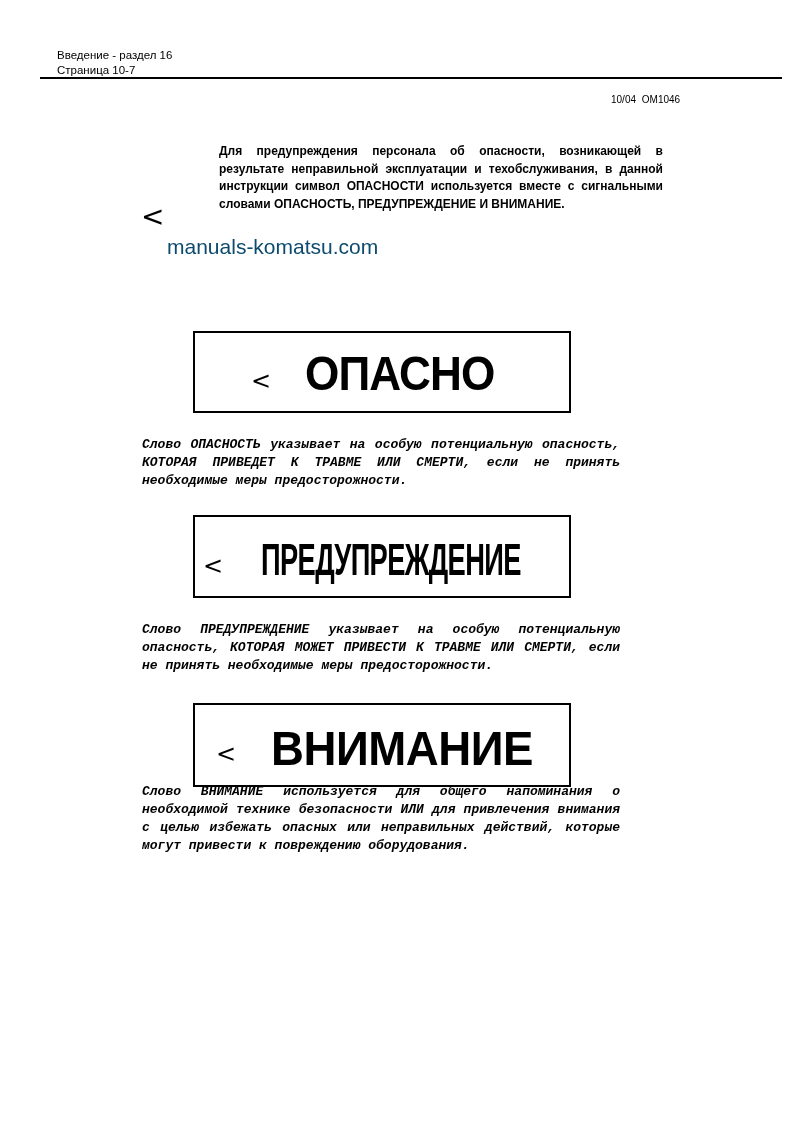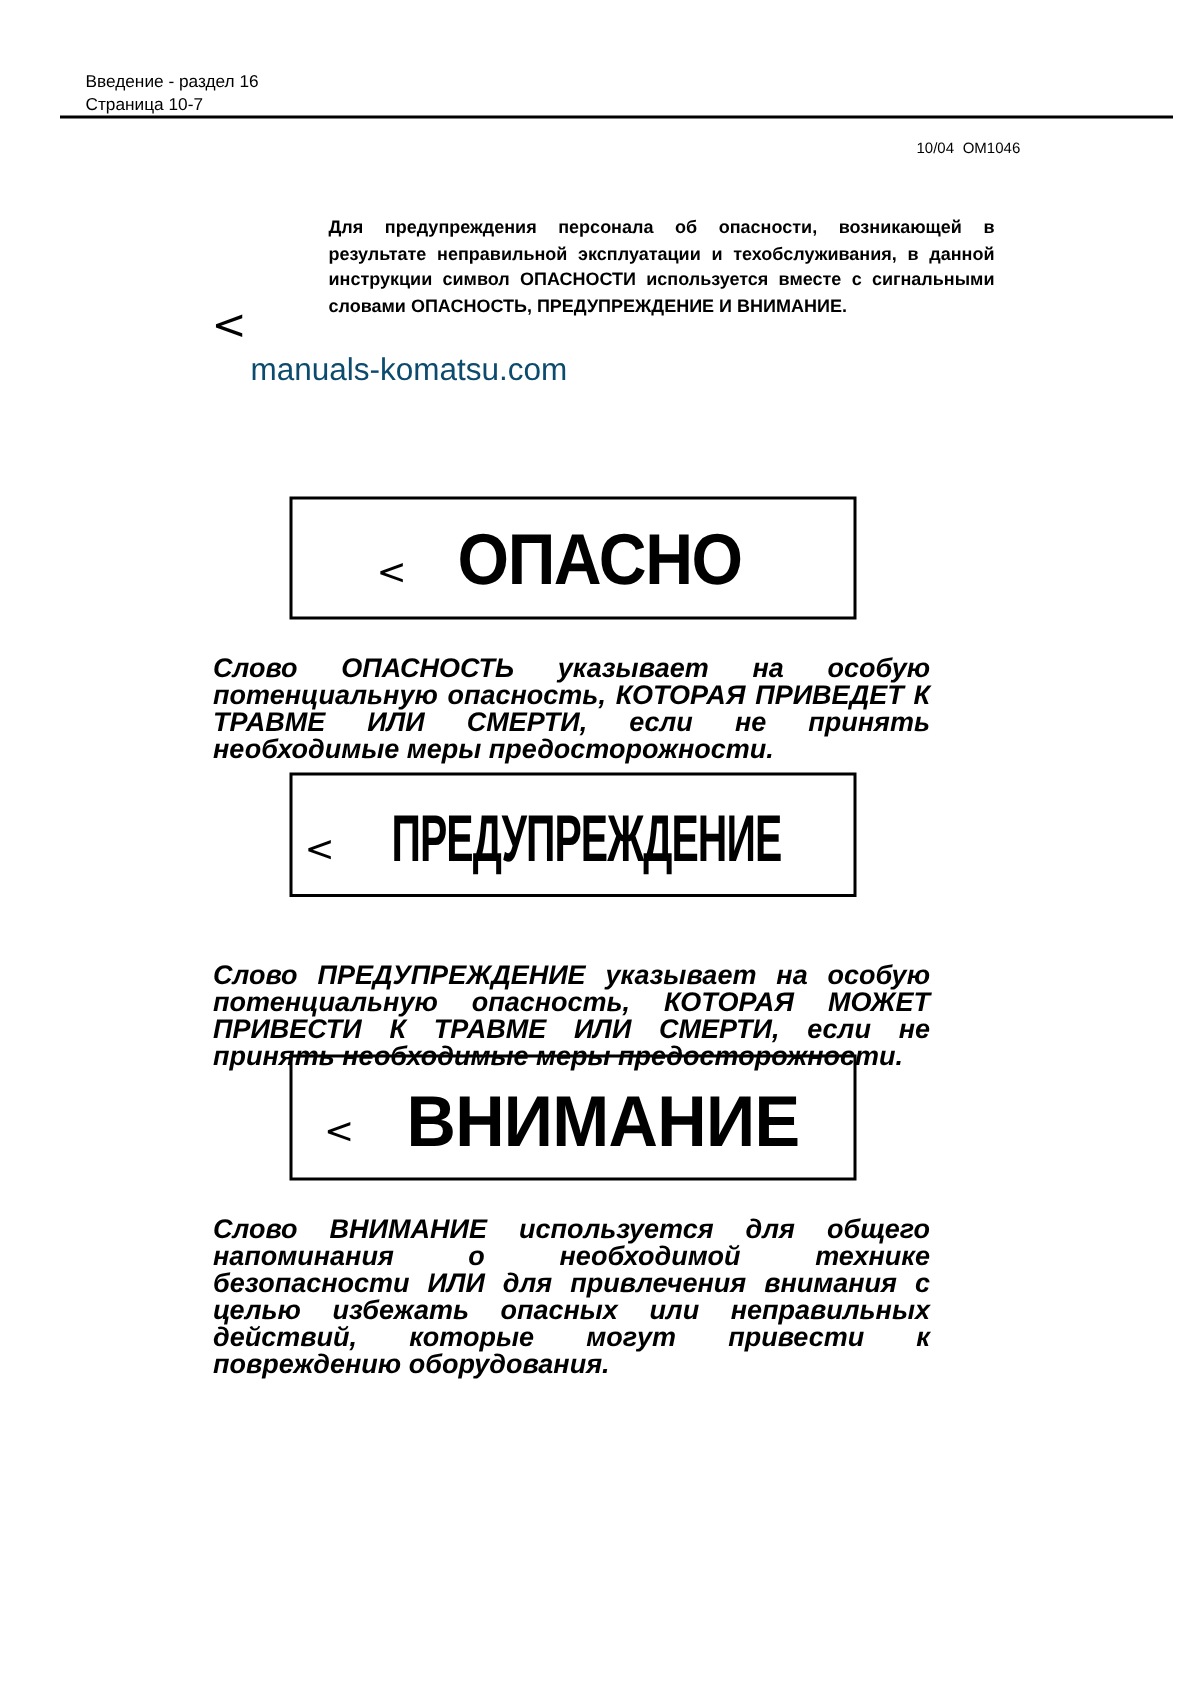--- a/index.html
+++ b/index.html
@@ -118,31 +118,31 @@
       top: 20px;
       font-size: 48px;
       transform: scaleX(0.95);
       transform-origin: left top;
       letter-spacing: -0.5px;
     }
     .desc-text {
       position: absolute;
       left: 142px;
       width: 478px;
-      font-size: 18px;
+      font-size: 13px;
       line-height: 18px;
       font-weight: bold;
       font-style: italic;
       text-align: justify;
       text-align-last: left;
-      font-family: Liberation Sans, sans-serif;
+      font-family: Liberation Mono, monospace;
     }
     .desc-danger { top: 436px; }
     .desc-warning { top: 621px; }
-    .desc-caution { top: 810px; }
+    .desc-caution { top: 783px; }
   </style>
 </head>
 <body>
 
 <div class="header-left">
   <div>Введение - раздел 16</div>
   <div>Страница 10-7</div>
 </div>
 <div class="header-right">10/04 OM1046</div>
 <div class="header-rule"></div>
@@ -155,19 +155,19 @@
 <div class="signal-box danger">
   <span class="signal-symbol">&lt;</span>
   <span class="signal-word">ОПАСНО</span>
 </div>
 <div class="desc-text desc-danger" lang="ru" style="hyphens:auto;">Слово ОПАСНОСТЬ указывает на особую потенциальную опасность, КОТОРАЯ ПРИВЕДЕТ К ТРАВМЕ ИЛИ СМЕРТИ, если не принять необходимые меры предосторожности.</div>
 
 <div class="signal-box warning">
   <span class="signal-symbol">&lt;</span>
   <span class="signal-word">ПРЕДУПРЕЖДЕНИЕ</span>
 </div>
-<div class="desc-text desc-warning" lang="ru" style="hyphens:auto;margin-top:20px;">Слово ПРЕДУПРЕЖДЕНИЕ указывает на особую потенциальную опасность, КОТОРАЯ МОЖЕТ ПРИВЕСТИ К ТРАВМЕ ИЛИ СМЕРТИ, если не принять необходимые меры предосторожности.</div>
+<div class="desc-text desc-warning" lang="ru" style="hyphens:auto;">Слово ПРЕДУПРЕЖДЕНИЕ указывает на особую потенциальную опасность, КОТОРАЯ МОЖЕТ ПРИВЕСТИ К ТРАВМЕ ИЛИ СМЕРТИ, если не принять необходимые меры предосторожности.</div>
 
 <div class="signal-box caution">
   <span class="signal-symbol">&lt;</span>
   <span class="signal-word">ВНИМАНИЕ</span>
 </div>
 <div class="desc-text desc-caution" lang="ru" style="hyphens:auto;">Слово ВНИМАНИЕ используется для общего напоминания о необходимой технике безопасности ИЛИ для привлечения внимания с целью избежать опасных или неправильных действий, которые могут привести к повреждению оборудования.</div>
 
 </body></html>

